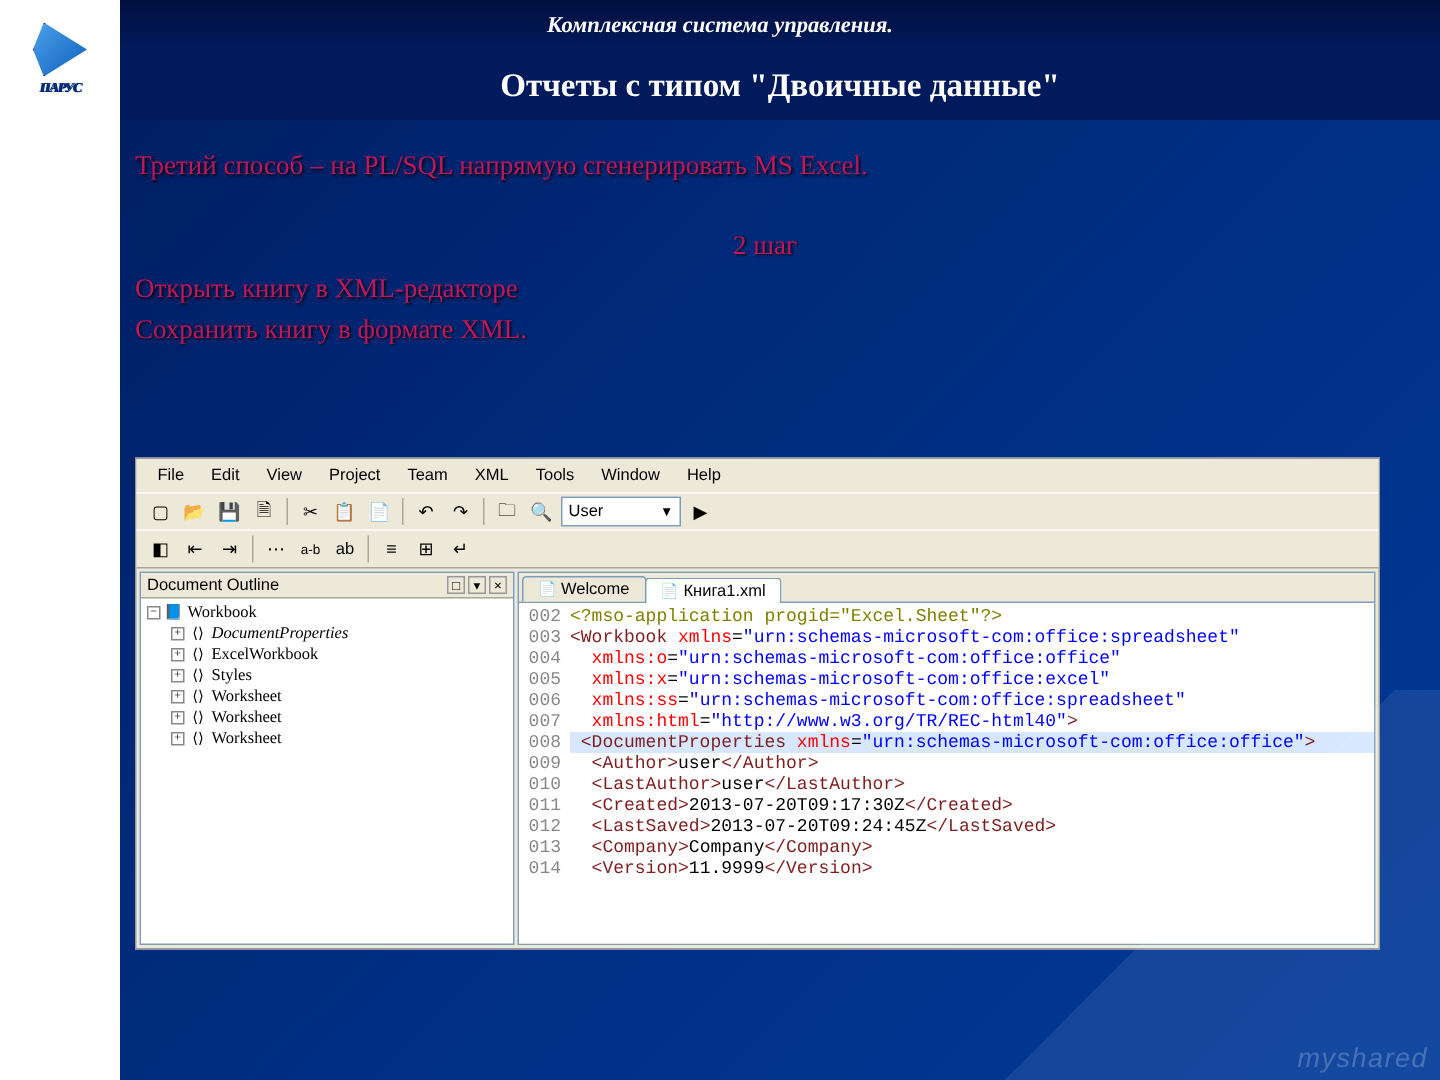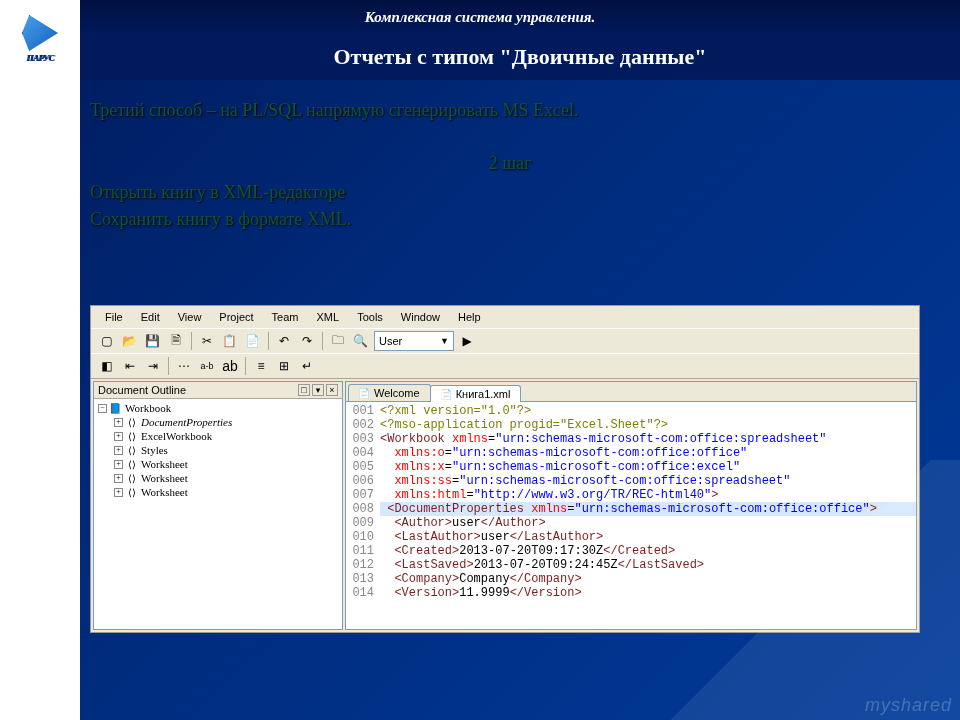--- a/index.html
+++ b/index.html
@@ -38,21 +38,21 @@
     margin-top: 2px;
   }
   .title-bar {
     position: absolute; left: 80px; top: 34px; right: 0; height: 46px;
     background: #001a5c;
     display: flex; align-items: center; justify-content: center;
     color: #fff; font-size: 22px; font-weight: bold;
   }
   .content {
     position: absolute; left: 90px; top: 100px; right: 30px;
-    color: #14532d; font-size: 18px;
+    color: #be185d; font-size: 18px;
   }
   .content p { margin-bottom: 18px; text-shadow: 1px 1px 2px #000; }
   .content .step { margin-top: 32px; margin-bottom: 8px; text-align: center; }
   .content .sub { margin-bottom: 6px; }
 
   
   .editor {
     position: absolute; left: 90px; top: 305px; width: 830px; height: 328px;
     background: #ece9d8; border: 1px solid #999;
     font-family: Tahoma, Arial, sans-serif; font-size: 11px; color: #000;
@@ -194,21 +194,21 @@
     <span class="tbtn">▶</span>
   </div>
 
   <div class="toolbar2">
     <span class="tbtn">◧</span>
     <span class="tbtn">⇤</span>
     <span class="tbtn">⇥</span>
     <span class="tb-sep"></span>
     <span class="tbtn">⋯</span>
     <span class="tbtn" style="font-size:9px;">a-b</span>
-    <span class="tbtn" style="font-size:14px;">ab</span>
+    <span class="tbtn" style="font-size:11px;">ab</span>
     <span class="tb-sep"></span>
     <span class="tbtn">≡</span>
     <span class="tbtn">⊞</span>
     <span class="tbtn">↵</span>
   </div>
 
   <div class="body-split">
     <div class="panel outline-panel">
       <div class="outline-header">
         <span>Document Outline</span>
@@ -256,21 +256,20 @@
           </div>
         </div>
     </div>
 
     <div class="panel code-panel">
       <div class="tabs" id="tabs">
           <div class="tab"><span class="tree-ico">📄</span>Welcome</div>
           <div class="tab active"><span class="tree-ico">📄</span>Книга1.xml</div>
         </div>
       <div class="code" id="code">
-          <div class="line"><span class="lnum">001</span><span class="ltxt"><span class="t-decl">&lt;?xml version="1.0"?&gt;</span></span></div>
           <div class="line"><span class="lnum">002</span><span class="ltxt"><span class="t-decl">&lt;?mso-application progid="Excel.Sheet"?&gt;</span></span></div>
           <div class="line"><span class="lnum">003</span><span class="ltxt"><span class="t-tag">&lt;Workbook</span> <span class="t-attr">xmlns</span>=<span class="t-str">"urn:schemas-microsoft-com:office:spreadsheet"</span></span></div>
           <div class="line"><span class="lnum">004</span><span class="ltxt">  <span class="t-attr">xmlns:o</span>=<span class="t-str">"urn:schemas-microsoft-com:office:office"</span></span></div>
           <div class="line"><span class="lnum">005</span><span class="ltxt">  <span class="t-attr">xmlns:x</span>=<span class="t-str">"urn:schemas-microsoft-com:office:excel"</span></span></div>
           <div class="line"><span class="lnum">006</span><span class="ltxt">  <span class="t-attr">xmlns:ss</span>=<span class="t-str">"urn:schemas-microsoft-com:office:spreadsheet"</span></span></div>
           <div class="line"><span class="lnum">007</span><span class="ltxt">  <span class="t-attr">xmlns:html</span>=<span class="t-str">"http://www.w3.org/TR/REC-html40"</span><span class="t-tag">&gt;</span></span></div>
           <div class="line sel"><span class="lnum">008</span><span class="ltxt"> <span class="t-tag">&lt;DocumentProperties</span> <span class="t-attr">xmlns</span>=<span class="t-str">"urn:schemas-microsoft-com:office:office"</span><span class="t-tag">&gt;</span></span></div>
           <div class="line"><span class="lnum">009</span><span class="ltxt">  <span class="t-tag">&lt;Author&gt;</span><span class="t-text">user</span><span class="t-tag">&lt;/Author&gt;</span></span></div>
           <div class="line"><span class="lnum">010</span><span class="ltxt">  <span class="t-tag">&lt;LastAuthor&gt;</span><span class="t-text">user</span><span class="t-tag">&lt;/LastAuthor&gt;</span></span></div>
           <div class="line"><span class="lnum">011</span><span class="ltxt">  <span class="t-tag">&lt;Created&gt;</span><span class="t-text">2013-07-20T09:17:30Z</span><span class="t-tag">&lt;/Created&gt;</span></span></div>

